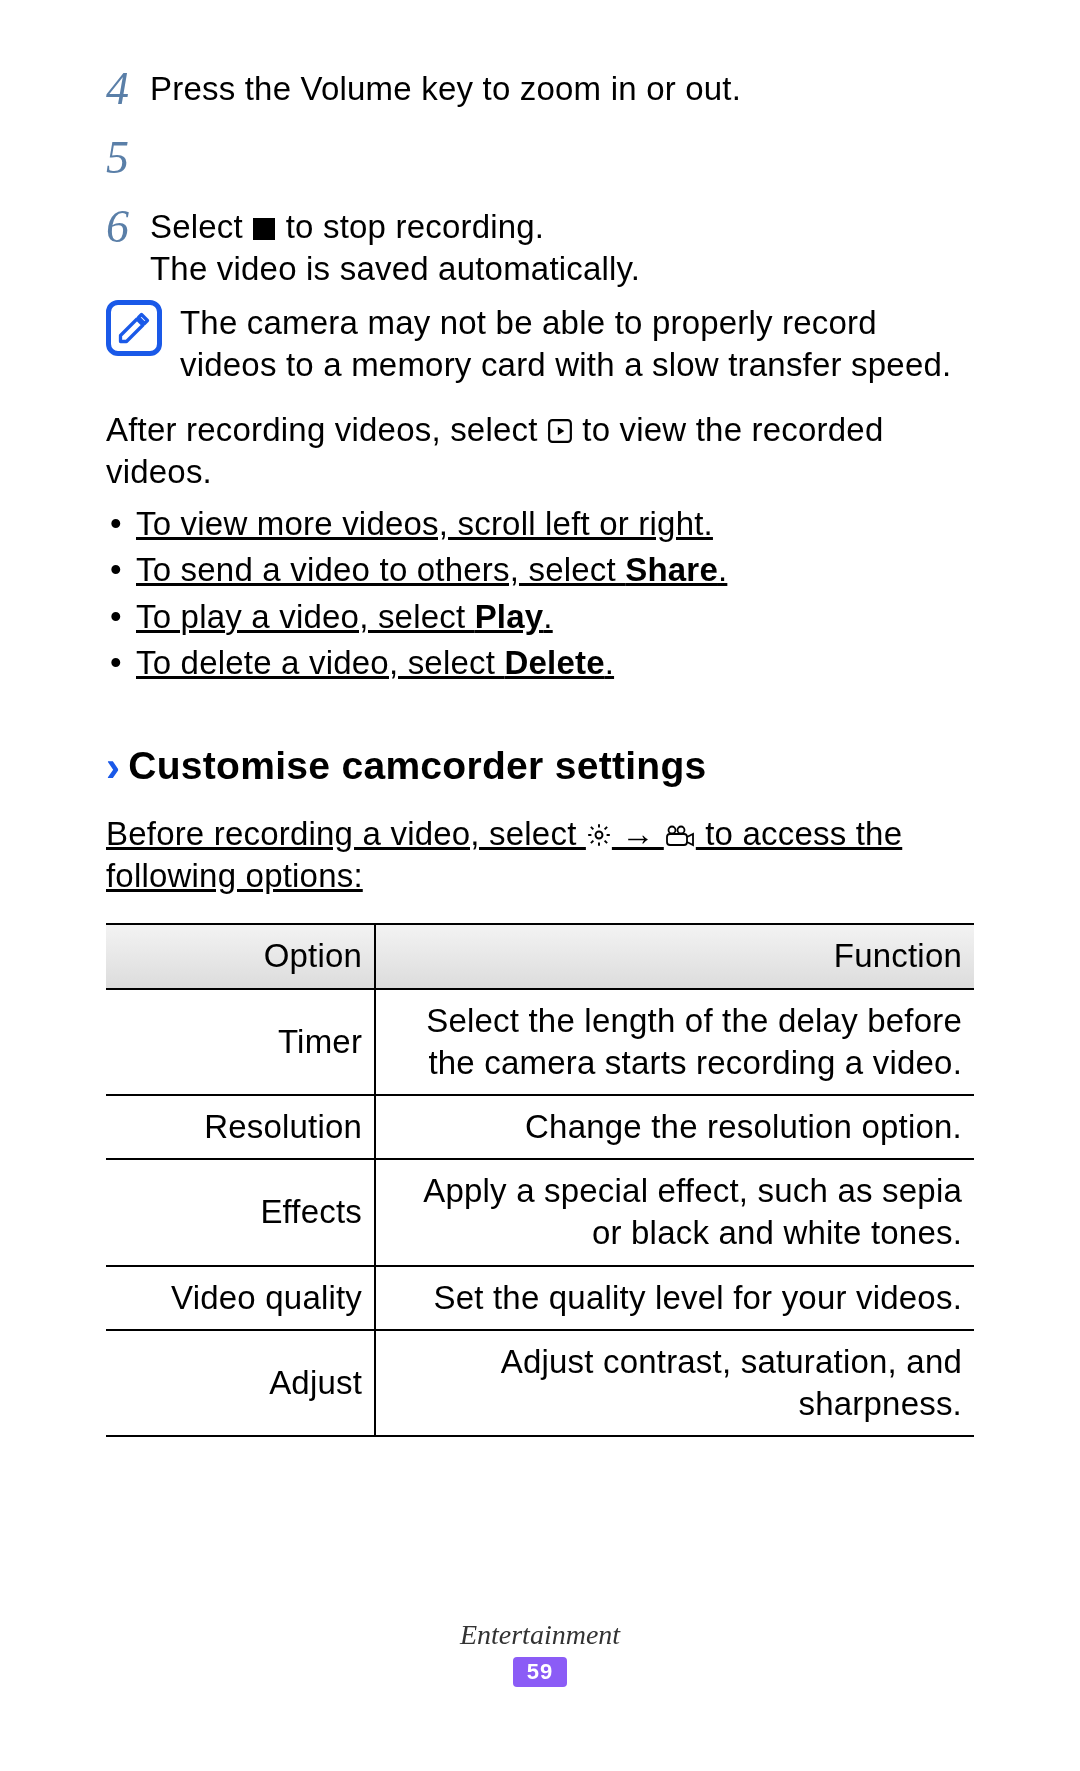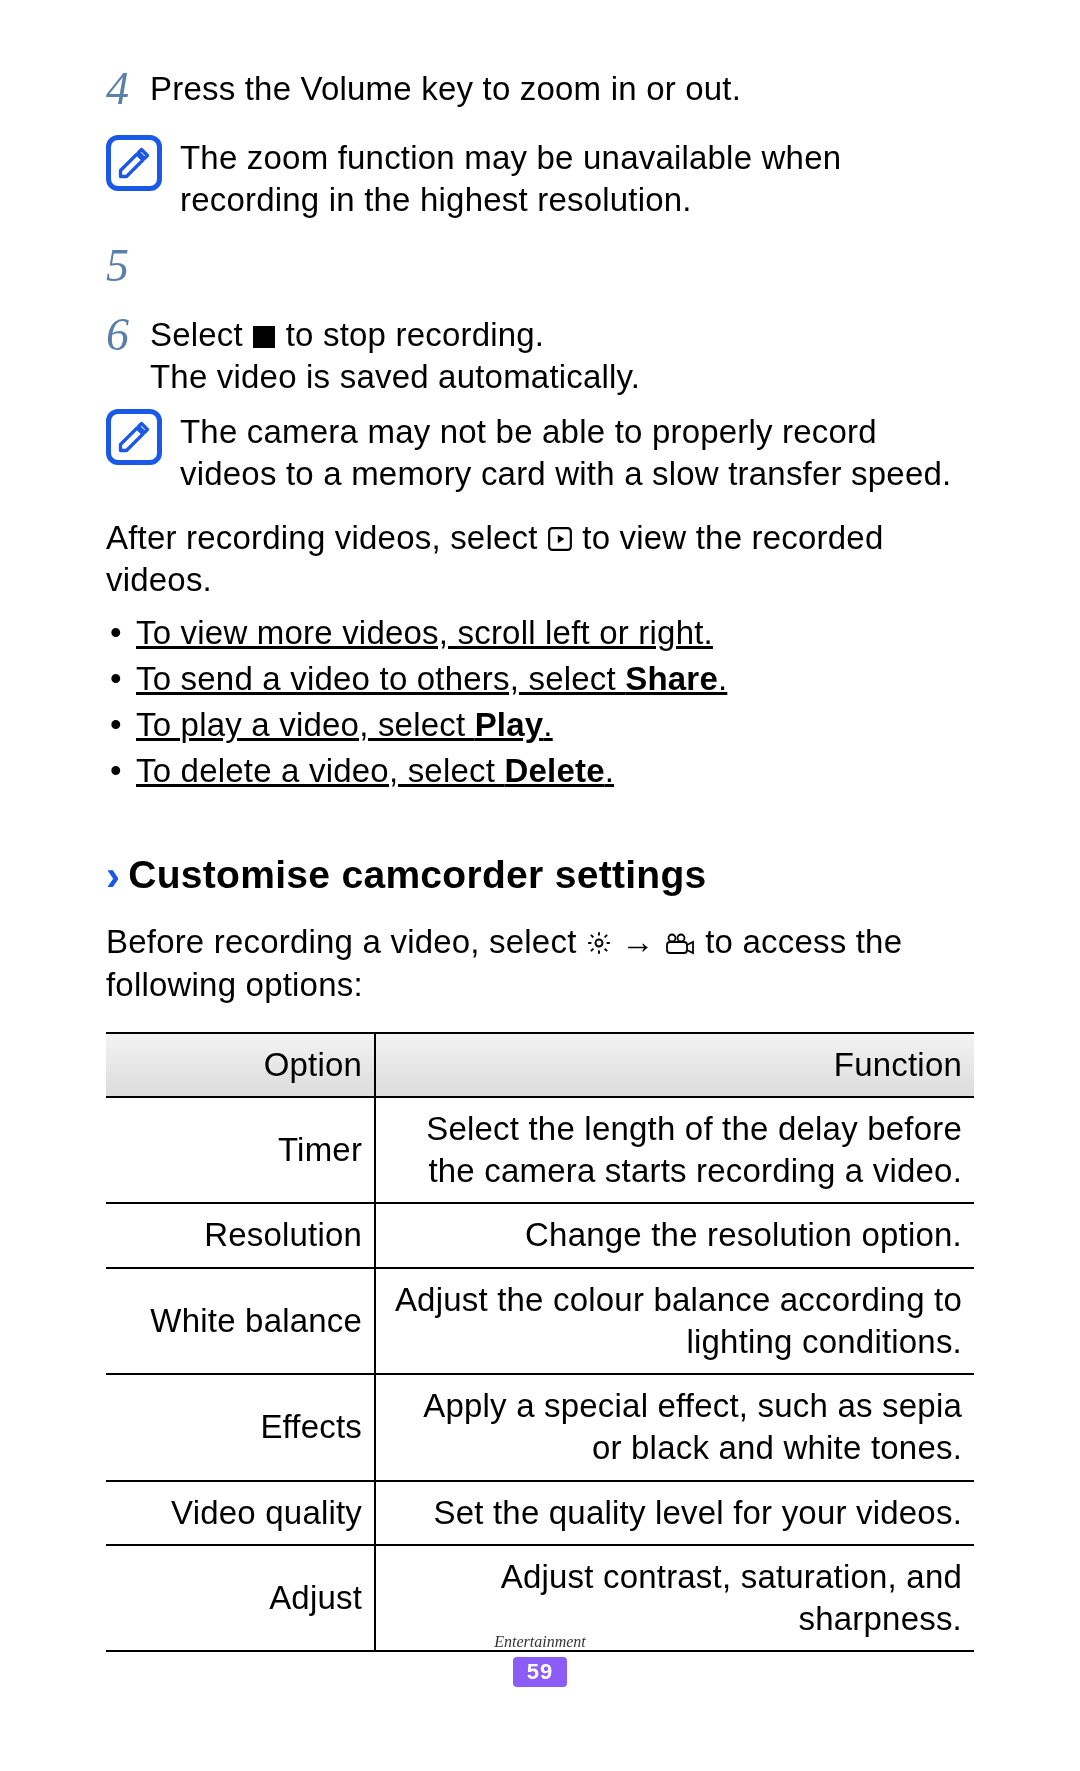--- a/index.html
+++ b/index.html
@@ -13,53 +13,43 @@
   .note-icon { width: 56px; height: 56px; border: 5px solid #1a59e8; border-radius: 12px; display: flex; align-items: center; justify-content: center; }
   .note-icon svg { width: 36px; height: 36px; }
   .note-body { flex: 1; padding-left: 16px; padding-top: 2px; }
   .para { margin: 18px 0 10px 0; }
   .bullets { margin: 6px 0 0 0; text-decoration: underline; }
   .bullets li { list-style: none; position: relative; padding-left: 30px; margin: 4px 0; }
   .bullets li::before { content: "•"; position: absolute; left: 4px; top: 0; font-size: 33px; }
   .heading { display: flex; align-items: baseline; margin-top: 54px; margin-bottom: 6px; }
   .heading-chev { color: #1a59e8; font-size: 42px; font-weight: 900; margin-right: 8px; position: relative; top: 2px; }
   .heading-text { font-size: 39px; font-weight: 700; letter-spacing: 0.3px; text-align: right; }
-  .intro { margin-top: 21px; }
+  .intro { margin-top: 21px; text-decoration: underline; }
   table.opts { width: 100%; border-collapse: collapse; margin-top: 26px; }
   table.opts th, table.opts td { text-align: right; vertical-align: middle; font-weight: 400; padding: 10px 12px 10px 14px; border-top: 2px solid #000; border-bottom: 2px solid #000; }
   table.opts th { background: linear-gradient(#f3f3f3, #dcdcdc); }
   table.opts .col-opt { width: 31%; border-right: 2px solid #000; }
   .inline-icon { display: inline-block; vertical-align: -3px; }
   .inline-icon svg { display: block; }
   .bold { font-weight: 700; }
   .footer { position: absolute; left: 0; right: 0; bottom: 84px; text-align: center; }
-  .footer-cat { font-style: italic; font-family: Georgia, "Times New Roman", serif; font-size: 16px; color: #333; }
+  .footer-cat { font-style: italic; font-family: Georgia, "Times New Roman", serif; font-size: 28px; color: #333; }
   .page-num { display: inline-block; margin-top: 6px; background: #8b5cf6; color: #fff; font-size: 22px; font-weight: 700; padding: 2px 14px; border-radius: 4px; letter-spacing: 1px; }
   body { position: relative; }
 </style>
 </head>
 <body>
 
 <div class="page">
 
   <div class="step">
     <div class="step-num">4</div>
     <div class="step-body">Press the Volume key to zoom in or out.</div>
   </div>
 
-  <div class="note">
-    <div class="note-icon-wrap">
-      <div class="note-icon">
-        <svg viewBox="0 0 24 24">
-            <path d="M3 17 L14 6 L18 10 L7 21 L3 21 Z M15 5 L19 9 L21 7 L17 3 Z" fill="none" stroke="#1a59e8" stroke-width="2.2" stroke-linejoin="round"></path>
-          </svg>
-      </div>
-    </div>
-    <div class="note-body">The zoom function may be unavailable when recording in the highest resolution.</div>
-  </div>
 
   <div class="step">
     <div class="step-num">5</div>
   </div>
 
   <div class="step">
     <div class="step-num">6</div>
     <div class="step-body">
       <div>
         <span>Select </span><span class="inline-icon"><svg width="24" height="24">
@@ -137,24 +127,20 @@
     <tbody>
       <tr>
         <td class="col-opt">Timer</td>
         <td>Select the length of the delay before the camera starts recording a video.</td>
       </tr>
       <tr>
         <td class="col-opt">Resolution</td>
         <td>Change the resolution option.</td>
       </tr>
       <tr>
-        <td class="col-opt">White balance</td>
-        <td>Adjust the colour balance according to lighting conditions.</td>
-      </tr>
-      <tr>
         <td class="col-opt">Effects</td>
         <td>Apply a special effect, such as sepia or black and white tones.</td>
       </tr>
       <tr>
         <td class="col-opt">Video quality</td>
         <td>Set the quality level for your videos.</td>
       </tr>
       <tr>
         <td class="col-opt">Adjust</td>
         <td>Adjust contrast, saturation, and sharpness.</td>

